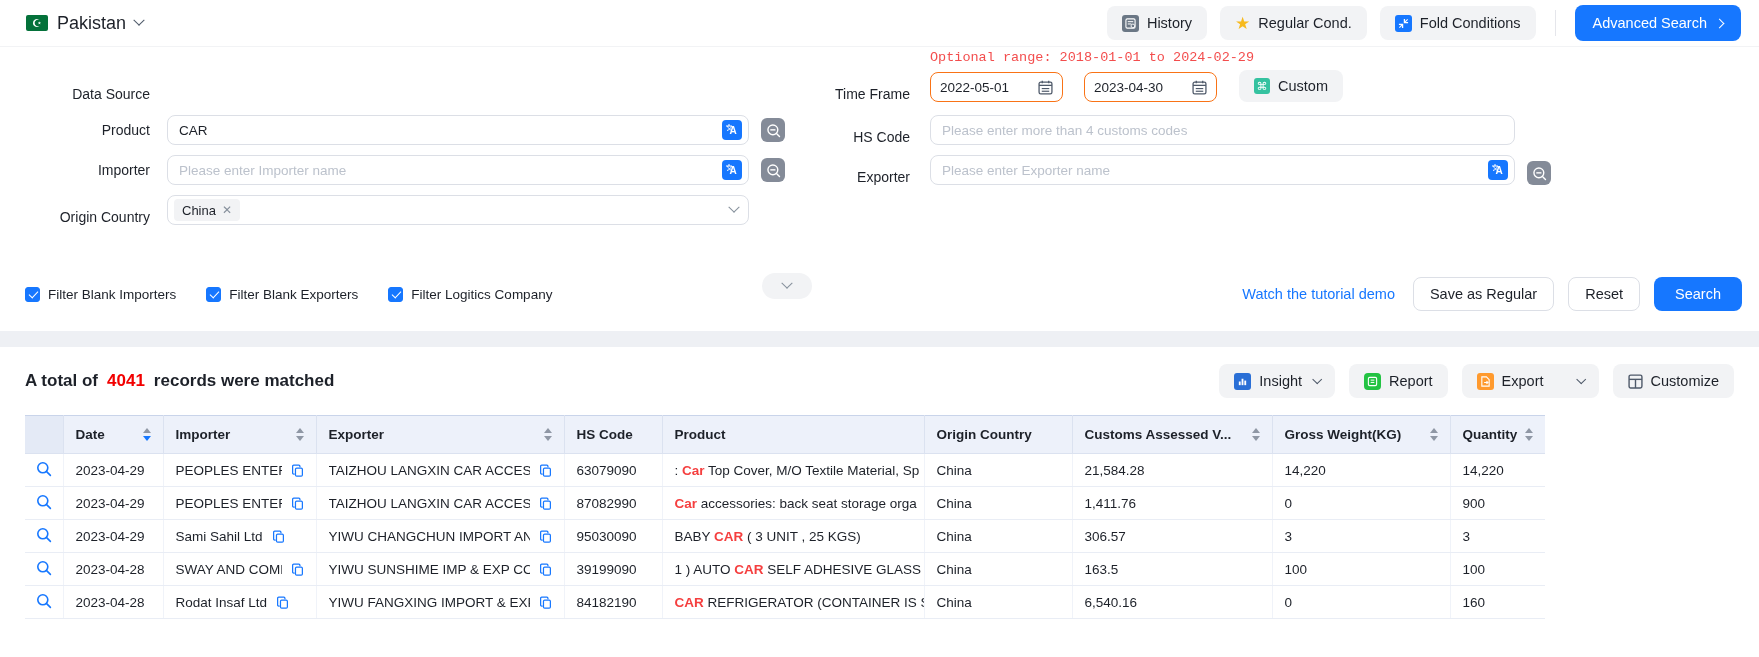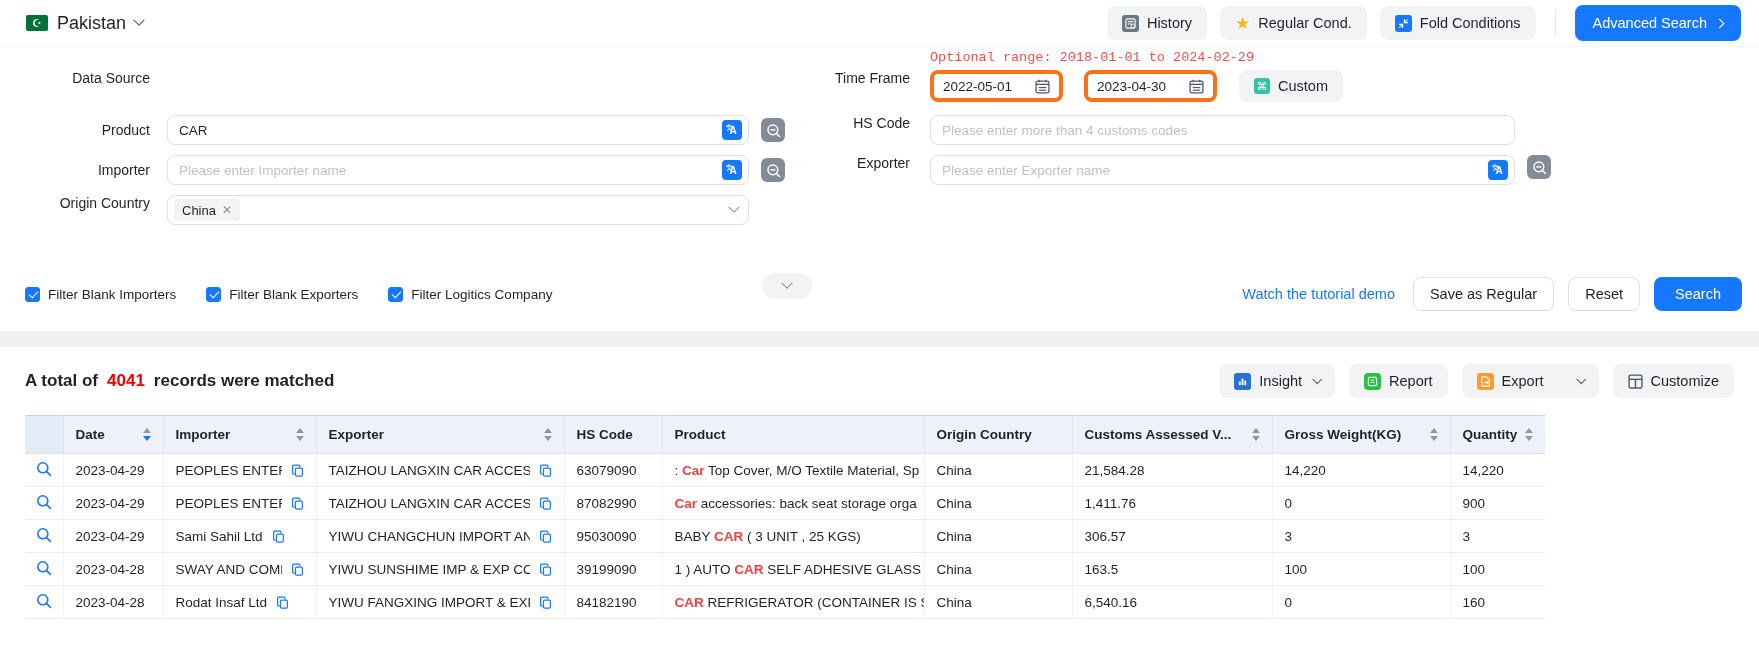--- a/index.html
+++ b/index.html
@@ -24,21 +24,21 @@
           border:none; border-radius:8px; height:36px; padding:0 18px; font-size:14.5px;
           font-family:inherit; cursor:pointer; }
   .chev-right { width:7px; height:7px; border-top:1.8px solid #fff; border-right:1.8px solid #fff;
           transform:rotate(45deg); }
   .mini-ic { width:17px; height:17px; border-radius:3px; display:flex; align-items:center;
           justify-content:center; flex:0 0 auto; }
 
   
   .panel { position:relative; padding:23px 0 20px 0; }
   .optional-range { position:absolute; left:930px; top:3px; font-size:13.5px; color:#f34d4d;font-family:Liberation Mono, monospace; }
-  .frow { display:flex; align-items:flex-start; }
+  .frow { display:flex; align-items:flex-end; }
   .flabel { width:150px; text-align:right; margin-right:17px; font-size:14px; flex:0 0 auto; }
   .flabel-r { width:120px; text-align:right; margin-right:20px; font-size:14px; flex:0 0 auto; }
   .left-zone { display:flex; align-items:center; width:790px; flex:0 0 auto; }
 
   .tabs { display:flex; border:1px solid #dcdfe6; border-radius:8px; overflow:hidden; height:34px; }
   .tab { display:flex; align-items:center; padding:0 17px; font-size:14px; cursor:pointer;
          border-right:1px solid #dcdfe6; background:#fff; }
   .tab:last-child { border-right:none; }
   .tab.active { background:#e6f1fe; color:#1677ff; }
 
@@ -46,21 +46,21 @@
         border:1px solid #dcdfe6; border-radius:8px; background:#fff; }
   .inputbox input { border:none; outline:none; background:transparent; font-family:inherit;
         font-size:13.5px; color:#1d2129; width:100%; height:100%; padding:0 34px 0 11px; }
   .inputbox input::placeholder { color:#bcc2cc; }
   .inputbox.nopad input { padding-right:11px; }
   .trans-ic { position:absolute; right:6px; top:4px; width:20px; height:20px; background:#1677ff;
         border-radius:4px; cursor:pointer; }
   .gray-ic { width:24px; height:24px; background:#848b98; border-radius:6px; margin-left:12px;
         display:flex; align-items:center; justify-content:center; cursor:pointer; flex:0 0 auto; }
 
-  .datebox { display:flex; align-items:center; width:133px; height:30px; border:4px solid #f97316;
+  .datebox { display:flex; align-items:center; width:133px; height:30px; border:1px solid #f97316;
         border-radius:8px; padding:12px 9px; }
   .datebox input { border:none; outline:none; width:82px; font-size:13.5px; font-family:inherit; color:#1d2129; }
   .datebox svg { margin-left:auto; }
 
   .selectbox { display:flex; align-items:center; width:582px; height:30px; border:1px solid #dcdfe6;
         border-radius:8px; padding:0 10px 0 6px; }
   .tag { display:flex; align-items:center; gap:6px; background:#f2f3f5; border-radius:4px;
         height:22px; padding:0 8px; font-size:13px; }
   .tag-x { color:#86909c; font-size:12px; cursor:pointer; }
   .sel-chev { margin-left:auto; width:8px; height:8px; border-right:1.5px solid #86909c;

